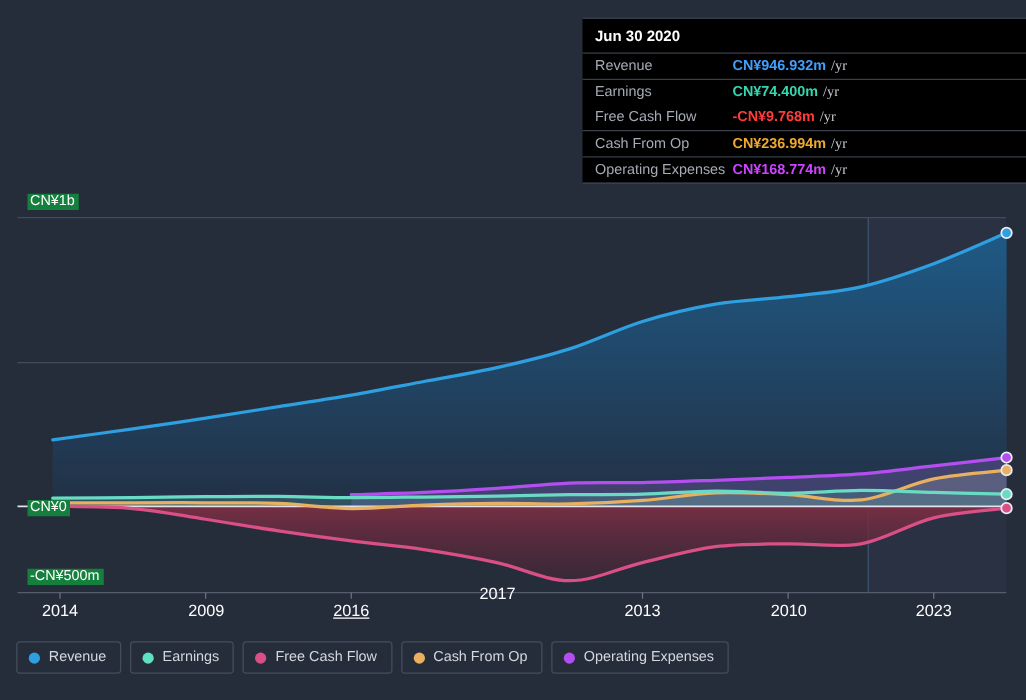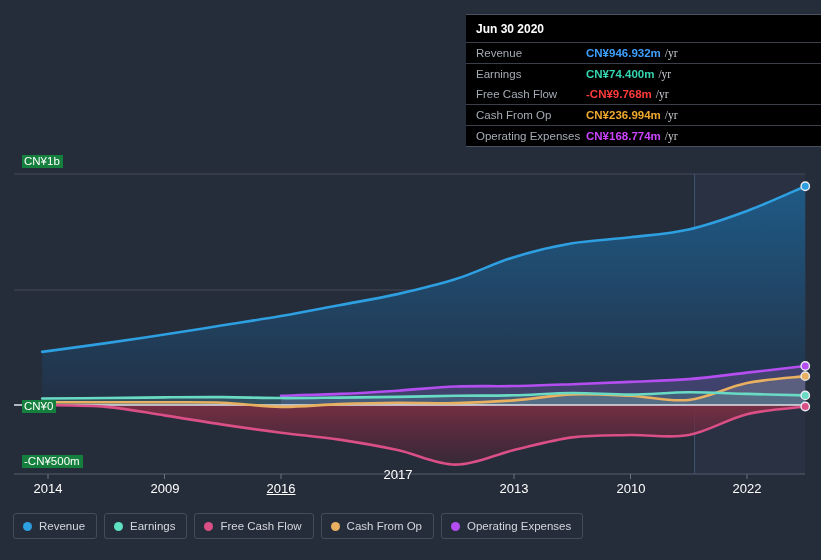--- a/index.html
+++ b/index.html
@@ -138,21 +138,21 @@
   <div class="ylabel" style="left:22px; top:155px;">CN¥1b</div>
   <div class="ylabel" style="left:22px; top:400px;">CN¥0</div>
   <div class="ylabel" style="left:22px; top:455px;">-CN¥500m</div>
 
   <div class="xlabel" style="left:48px;  top:481px;">2014</div>
   <div class="xlabel" style="left:165px; top:481px;">2009</div>
   <div class="xlabel" style="left:281px; top:481px;text-decoration:underline;">2016</div>
   <div class="xlabel" style="left:398px; top:467px;">2017</div>
   <div class="xlabel" style="left:514px; top:481px;">2013</div>
   <div class="xlabel" style="left:631px; top:481px;">2010</div>
-  <div class="xlabel" style="left:747px; top:481px;">2022</div>
+  <div class="xlabel" style="left:747px; top:481px;">2023</div>
 
   <div class="tooltip">
     <div class="tt-title">Jun 30 2020</div>
 
     <div class="tt-row">
       <span class="tt-label">Revenue</span>
       <span class="tt-val" style="color: rgb(63, 160, 255);">CN¥946.932m</span>
       <span class="tt-unit">/yr</span>
     </div>
 

